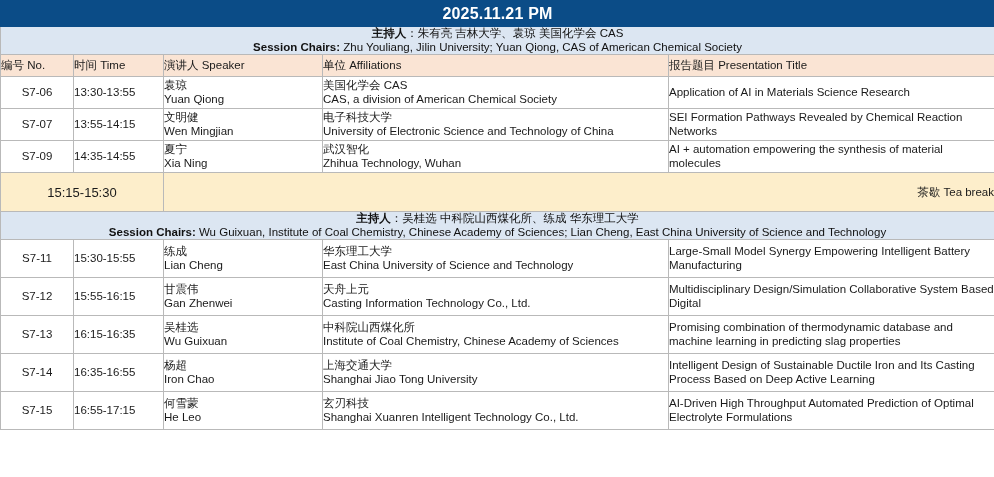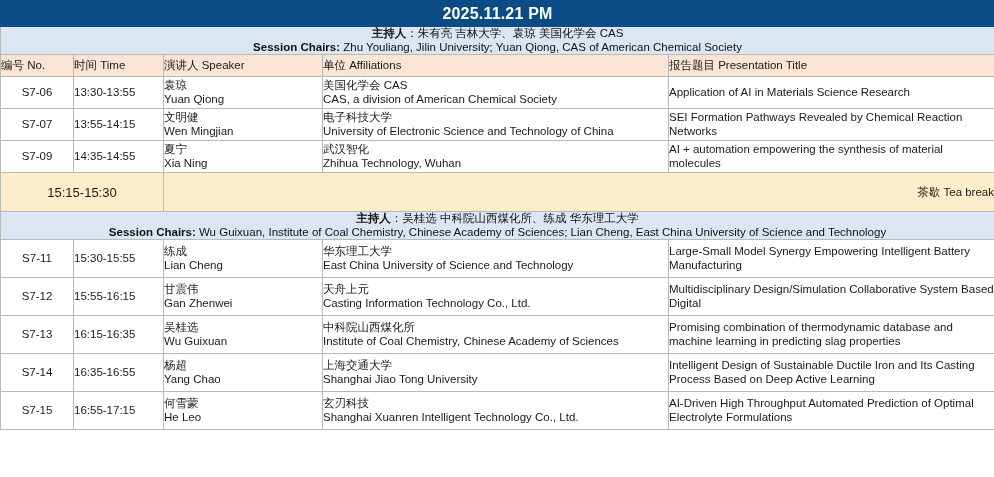--- a/index.html
+++ b/index.html
@@ -245,21 +245,21 @@
           <span class="en">Institute of Coal Chemistry, Chinese Academy of Sciences</span>
         </td>
         <td class="cell">Promising combination of thermodynamic database and machine learning in predicting slag properties</td>
       </tr>
 
       <tr class="r-bot">
         <td class="cell no">S7-14</td>
         <td class="cell time">16:35-16:55</td>
         <td class="cell twoline">
           <span class="cn">杨超</span>
-          <span class="en">Yang Chao</span>
+          <span class="en">Iron Chao</span>
         </td>
         <td class="cell twoline">
           <span class="cn">上海交通大学</span>
           <span class="en">Shanghai Jiao Tong University</span>
         </td>
         <td class="cell">Intelligent Design of Sustainable Ductile Iron and Its Casting Process Based on Deep Active Learning</td>
       </tr>
 
       <tr class="r-bot">
         <td class="cell no">S7-15</td>

